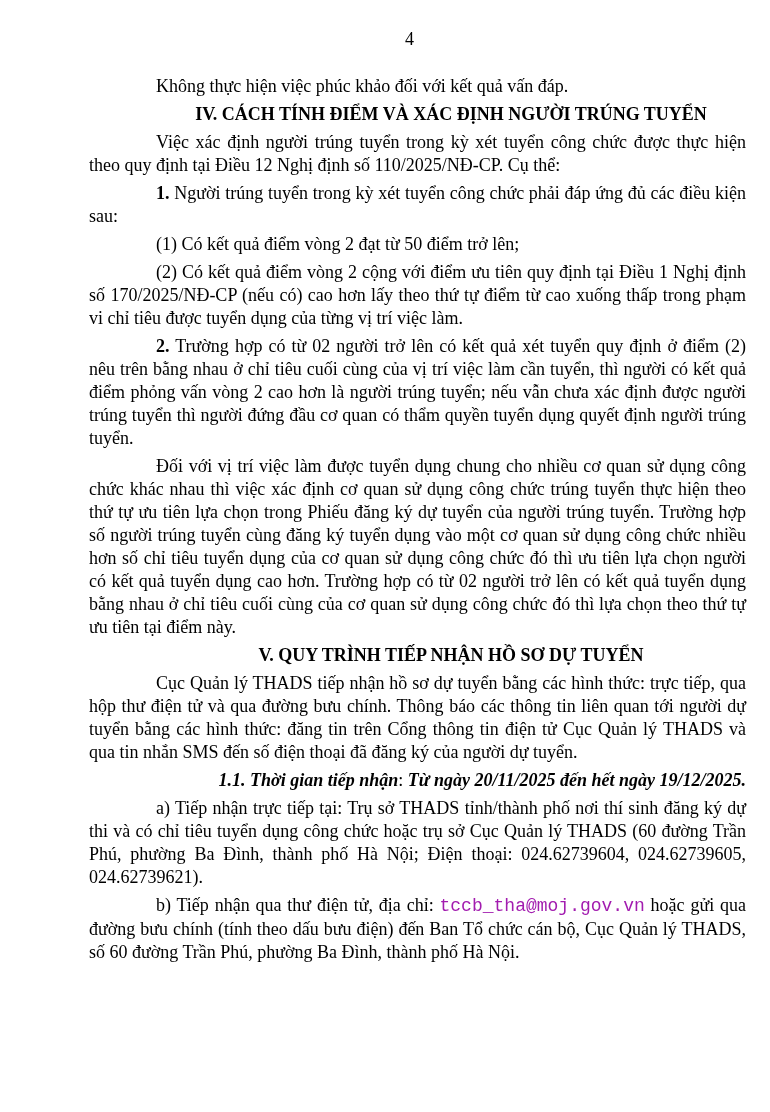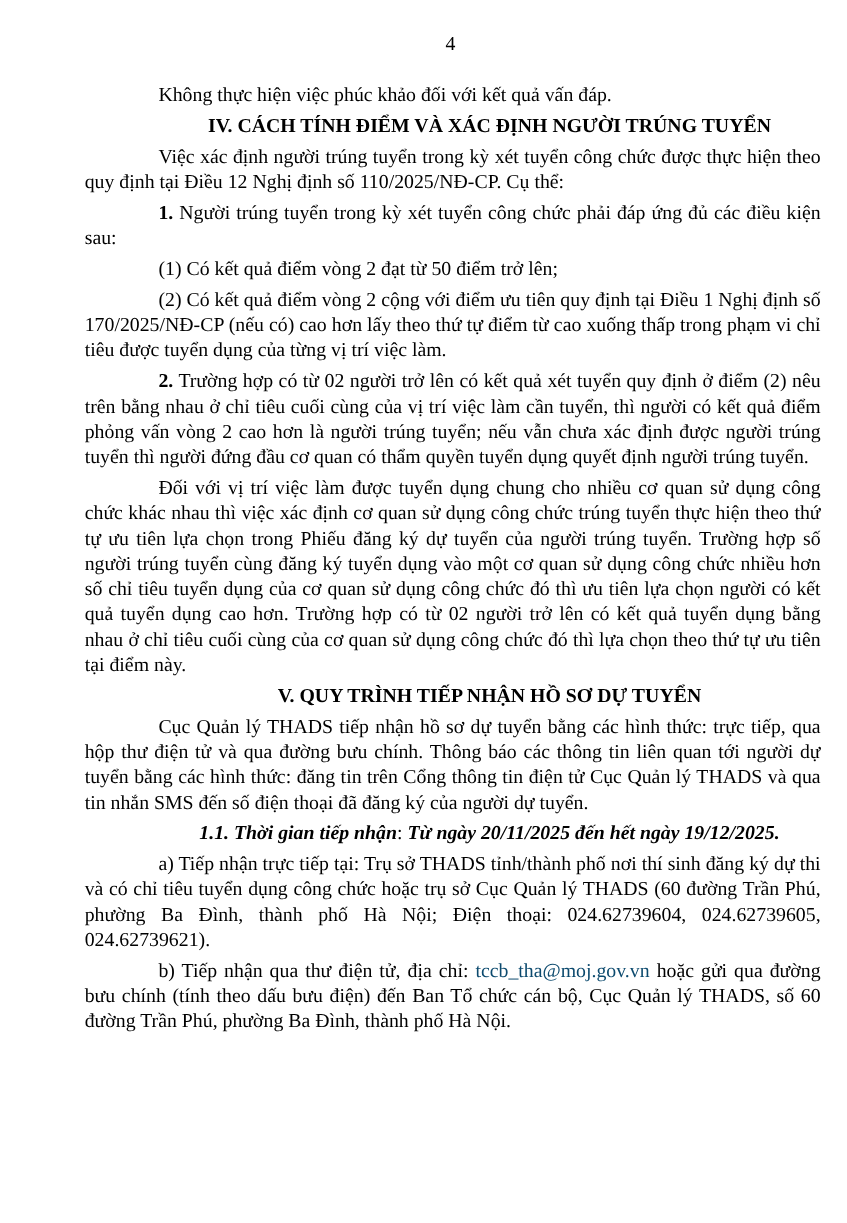--- a/index.html
+++ b/index.html
@@ -14,32 +14,33 @@
     font-size: 18px;
     line-height: 23px;
     padding: 28px 24px 0 73px;
     overflow: hidden;
   }
   .page-number {
     text-align: center;
     margin-bottom: 24px;
   }
   .para {
-    margin: 0 0 5px 4px;
+    margin: 0 0 5px 16px;
     text-align: justify;
     text-indent: 67px;
   }
   .bold { font-weight: bold; }
   .heading { font-weight: bold; text-align: center; }
-  .bi { font-weight: bold; font-style: italic; text-align: center; }
+  .bi { font-weight: bold; font-style: italic; text-align: right; }
   .bi .colon { font-style: normal; font-weight: normal; }
   a.email {
-    color: #0c4a6e;
+    color: #a21caf;
     text-decoration: none;
     cursor: pointer;
+    font-family: Liberation Mono, monospace;
   }
 </style>
 </head>
 <body>
 
 <div class="page">
 
   <div class="page-number">4</div>
 
   <p class="para">Không thực hiện việc phúc khảo đối với kết quả vấn đáp.</p>

